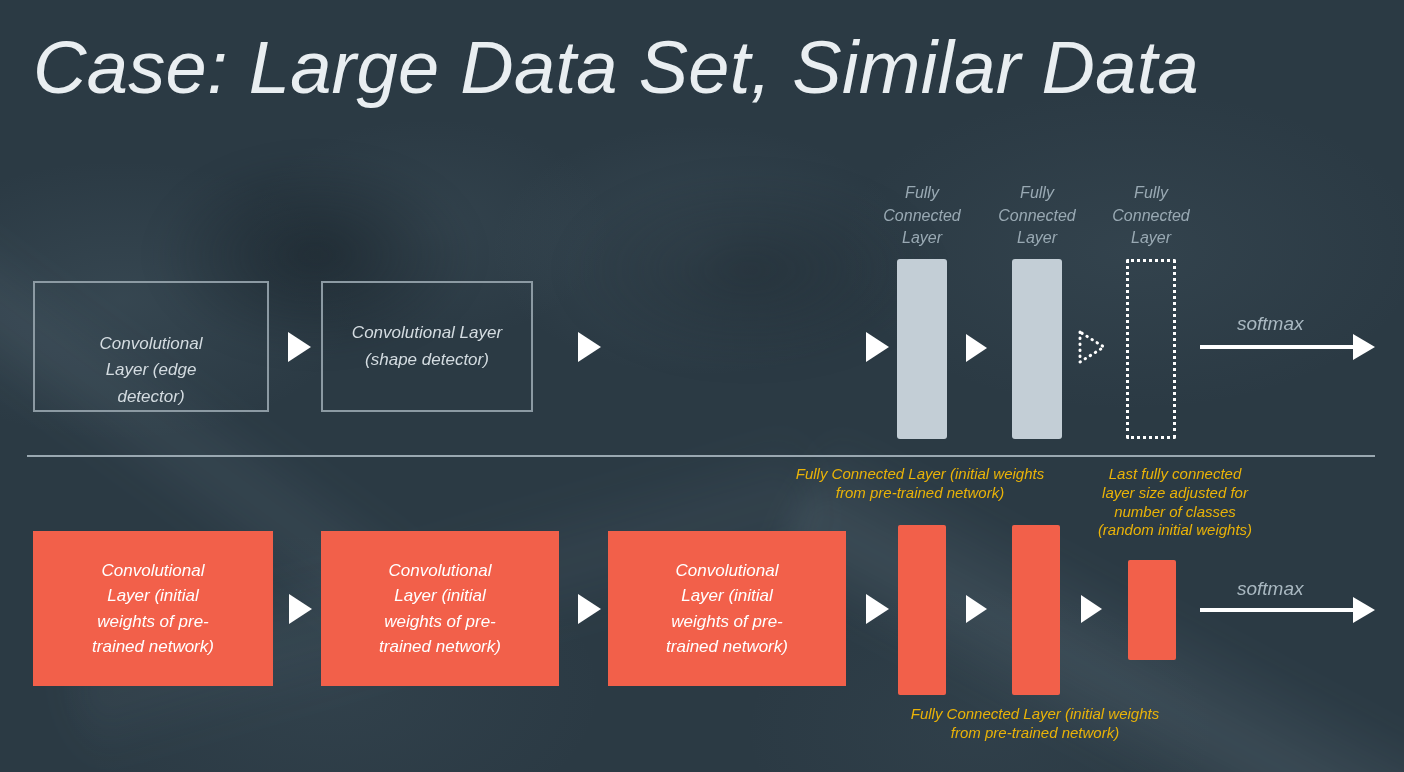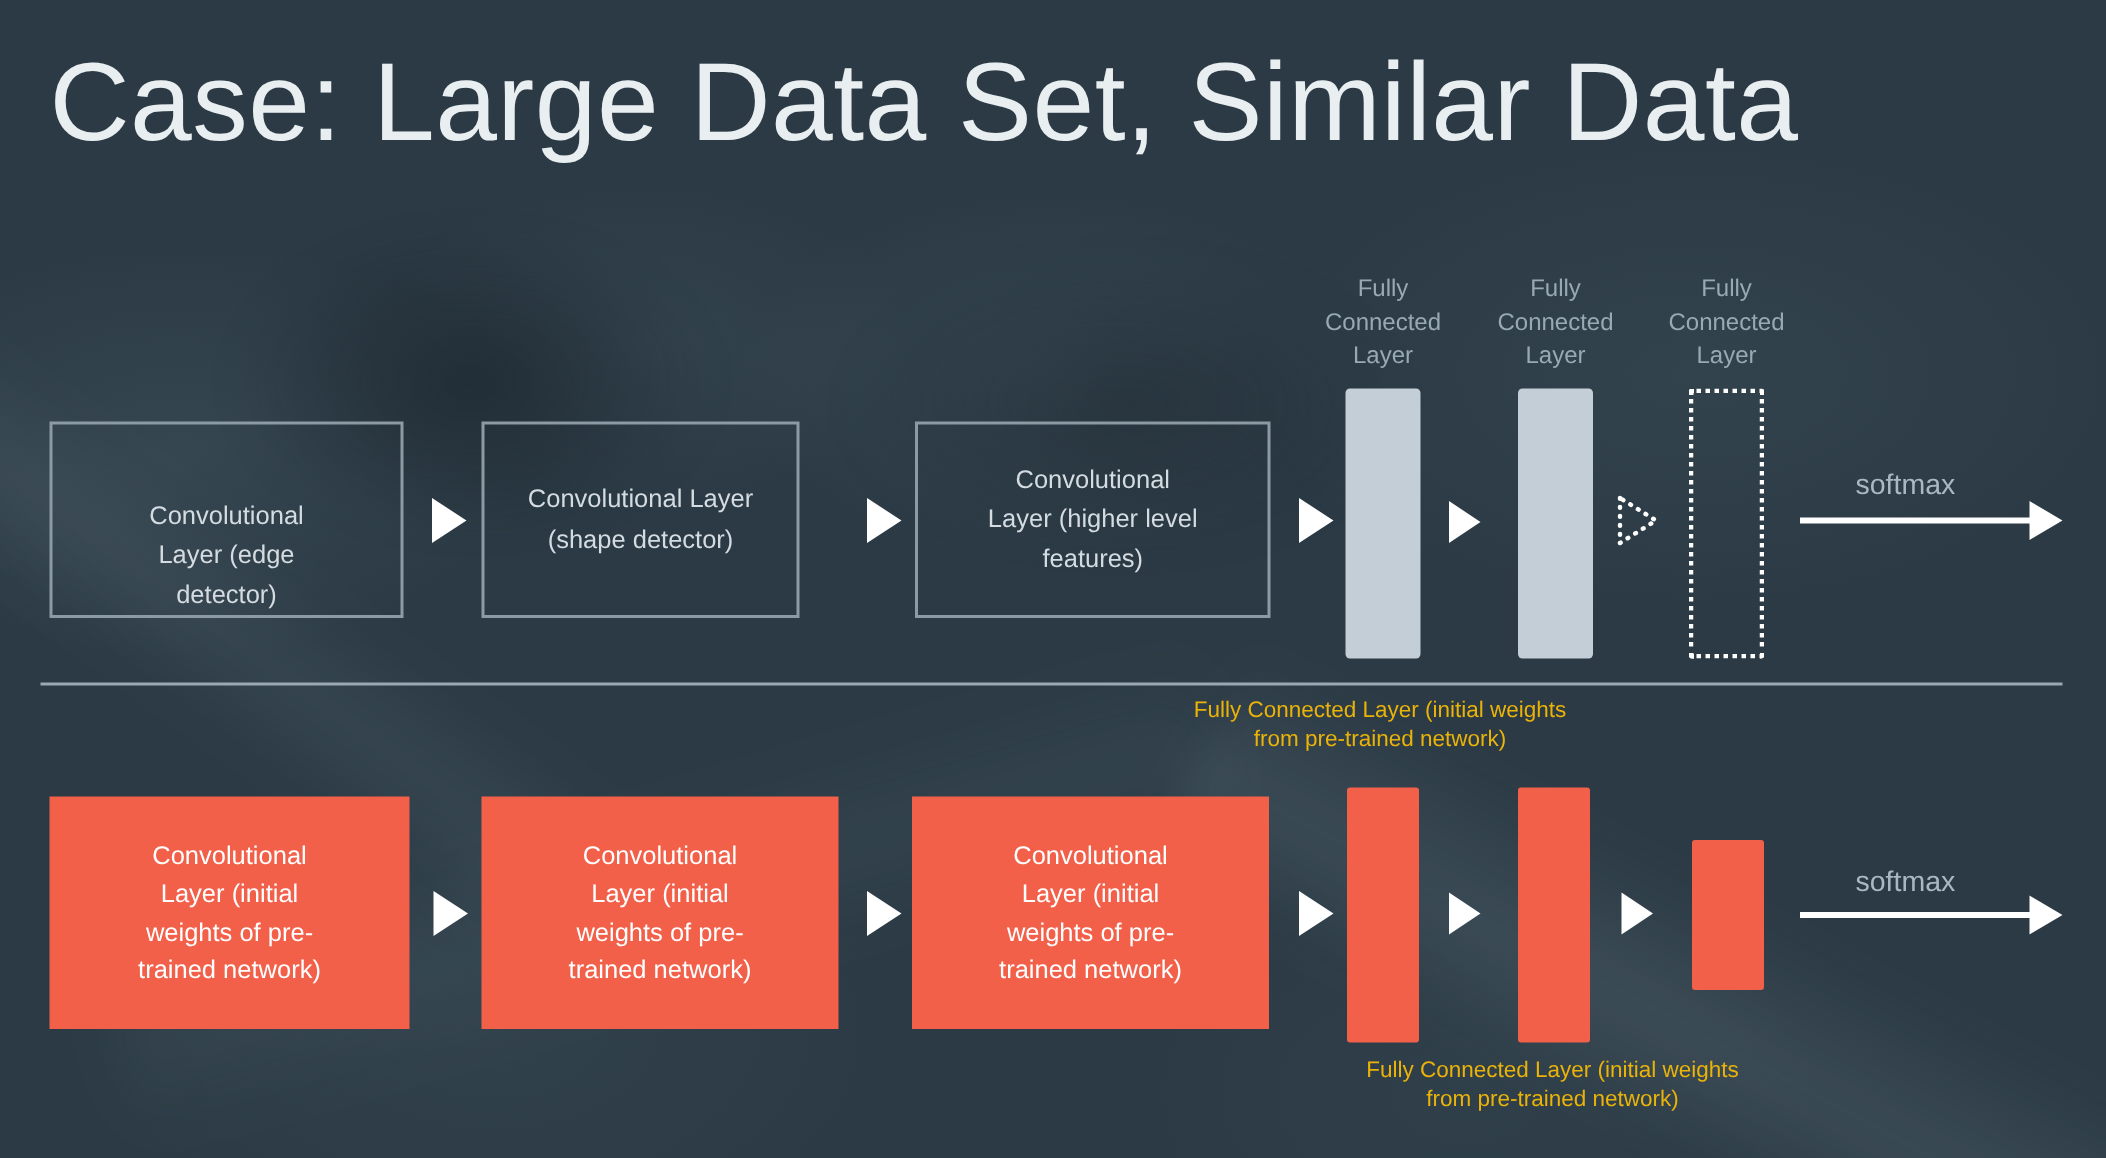--- a/index.html
+++ b/index.html
@@ -6,20 +6,21 @@
     margin: 0; padding: 0;
     background: #2b3a44;
   }
   #slide {
     position: relative;
     width: 1404px;
     height: 772px;
     background-color: #2b3a44;
     overflow: hidden;
     font-family: "Liberation Sans", sans-serif;
+    font-style: italic;
   }
   
   .bg-layer {
     position: absolute;
     inset: 0;
     pointer-events: none;
   }
   .bg-blobs {
     background-image:
       radial-gradient(ellipse 340px 200px at 120px 300px, rgba(120,145,158,0.14), rgba(120,145,158,0) 70%),
@@ -200,23 +201,20 @@
   </div>
 
   <div class="tri" style="left:288px; top:332px; border-width:15px 0 15px 23px;"></div>
 
   <div class="node conv-outline" style="left:321px; top:281px; width:212px; height:131px;">
     <span style="display:block; max-width:152px;">Convolutional Layer (shape detector)</span>
   </div>
 
   <div class="tri" style="left:578px; top:332px; border-width:15px 0 15px 23px;"></div>
 
-  <div class="node conv-outline" style="left:610px; top:281px; width:237px; height:131px;">
-    <span style="display:block; max-width:150px;">Convolutional Layer (higher level features)</span>
-  </div>
 
   <div class="tri" style="left:866px; top:332px; border-width:15px 0 15px 23px;"></div>
 
   <div class="fc-label" style="left:866px; top:182px; width:112px;">Fully Connected Layer</div>
   <div class="fc-label" style="left:981px; top:182px; width:112px;">Fully Connected Layer</div>
   <div class="fc-label" style="left:1095px; top:182px; width:112px;">Fully Connected Layer</div>
 
   <div class="node fc-bar" style="left:897px; top:259px; width:50px; height:180px;"></div>
 
   <div class="tri" style="left:966px; top:334px; border-width:14px 0 14px 21px;"></div>
@@ -248,20 +246,21 @@
   <div class="tri" style="left:578px; top:594px; border-width:15px 0 15px 23px;"></div>
 
   <div class="node conv-red" style="left:608px; top:531px; width:238px; height:155px;">
     <span style="display:block; max-width:128px;">Convolutional Layer (initial weights of pre-trained network)</span>
   </div>
 
   <div class="tri" style="left:866px; top:594px; border-width:15px 0 15px 23px;"></div>
 
   <div class="annot" style="left:795px; top:465px; width:250px;">Fully Connected Layer (initial weights from pre-trained network)</div>
 
+  <div class="annot" style="left:1095px; top:465px; width:160px;">Last fully connected layer size adjusted for number of classes (random initial weights)</div>
 
   <div class="node fc-bar-red" style="left:898px; top:525px; width:48px; height:170px;"></div>
 
   <div class="tri" style="left:966px; top:595px; border-width:14px 0 14px 21px;"></div>
 
   <div class="node fc-bar-red" style="left:1012px; top:525px; width:48px; height:170px;"></div>
 
   <div class="tri" style="left:1081px; top:595px; border-width:14px 0 14px 21px;"></div>
 
   <div class="node fc-bar-red" style="left:1128px; top:560px; width:48px; height:100px;"></div>

